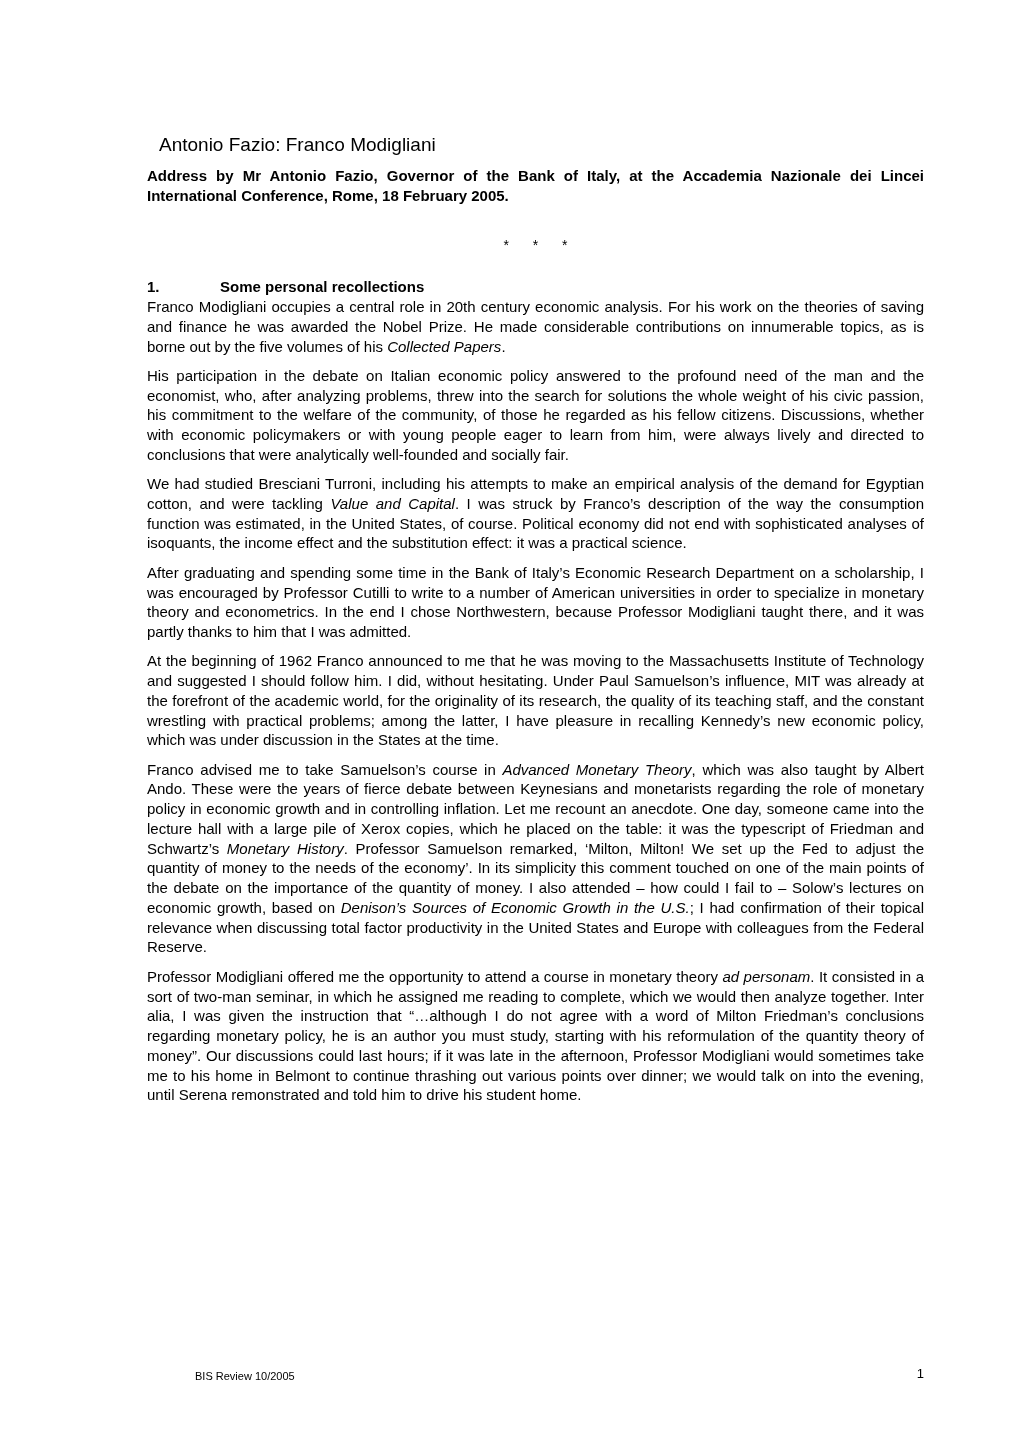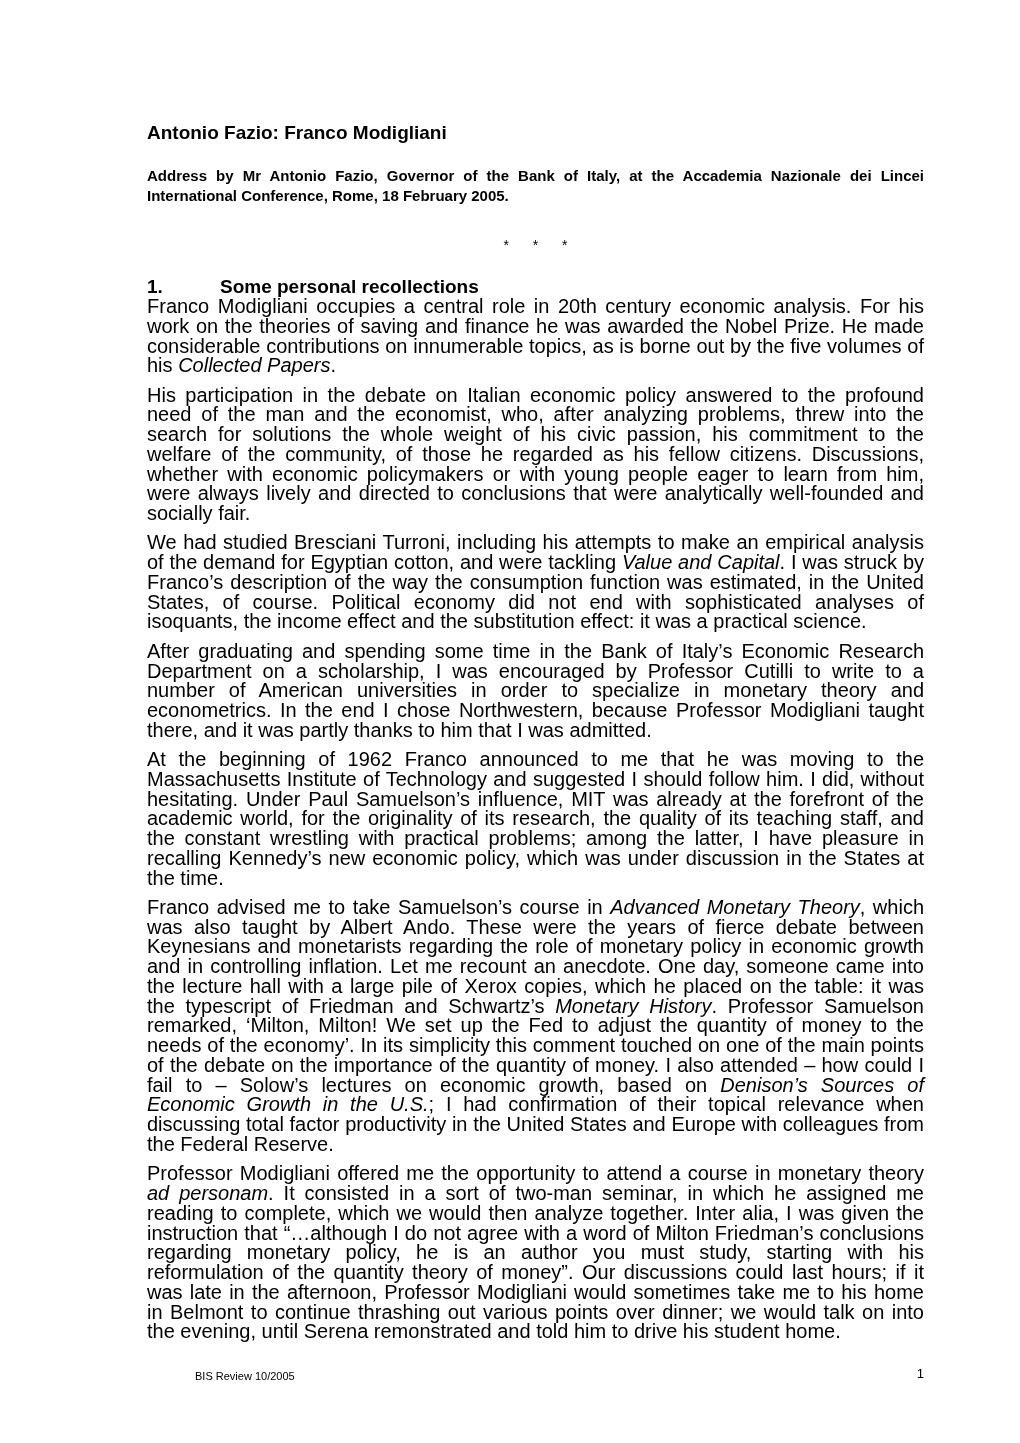--- a/index.html
+++ b/index.html
@@ -18,23 +18,23 @@
     .page {
       position: absolute;
       left: 147px;
       top: 0;
       width: 777px;
     }
     .title {
       position: absolute;
       left: 0;
       top: 121px;
-      margin: 0;
+      margin: 12px;
       font-size: 19px;
-      font-weight: bold;
+      font-weight: normal;
       line-height: 24px;
       white-space: nowrap;
     }
     .subtitle {
       position: absolute;
       left: 0;
       top: 166px;
       width: 777px;
       margin: 0;
       font-size: 15px;
@@ -50,38 +50,38 @@
       text-align: center;
       font-size: 14px;
       line-height: 18px;
       word-spacing: 20px;
     }
     .section-heading {
       position: absolute;
       left: 0;
       top: 277px;
       margin: 0;
-      font-size: 19px;
+      font-size: 15px;
       font-weight: bold;
       line-height: 20px;
       white-space: nowrap;
     }
     .section-heading .num {
       display: inline-block;
       width: 73px;
     }
     .body-text {
       position: absolute;
       left: 0;
       top: 297px;
       width: 777px;
     }
     .para {
       margin: 0 0 9.6px 0;
-      font-size: 20px;
+      font-size: 15px;
       line-height: 19.75px;
       text-align: justify;
     }
     .para i { font-style: italic; }
     .footer-left {
       position: absolute;
       left: 147px;
       top: 1369px;
       font-size: 11px;
       line-height: 14px;

